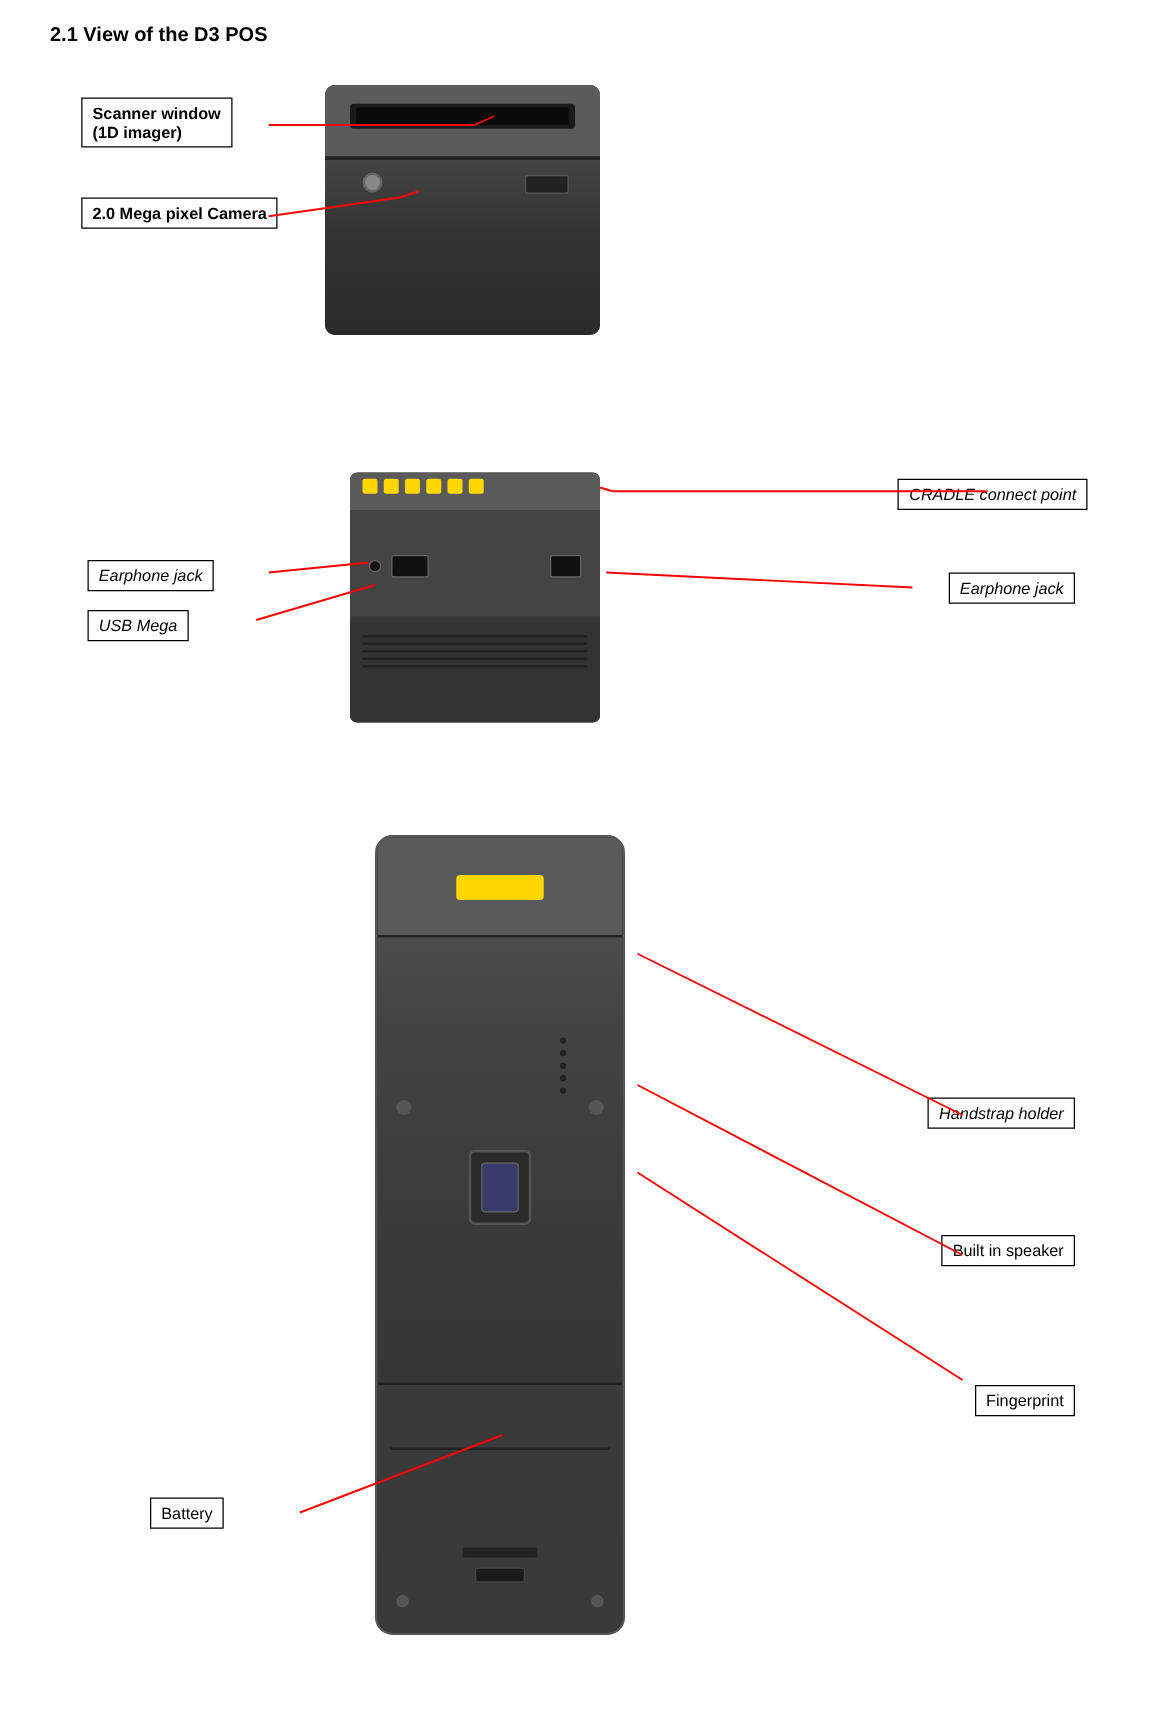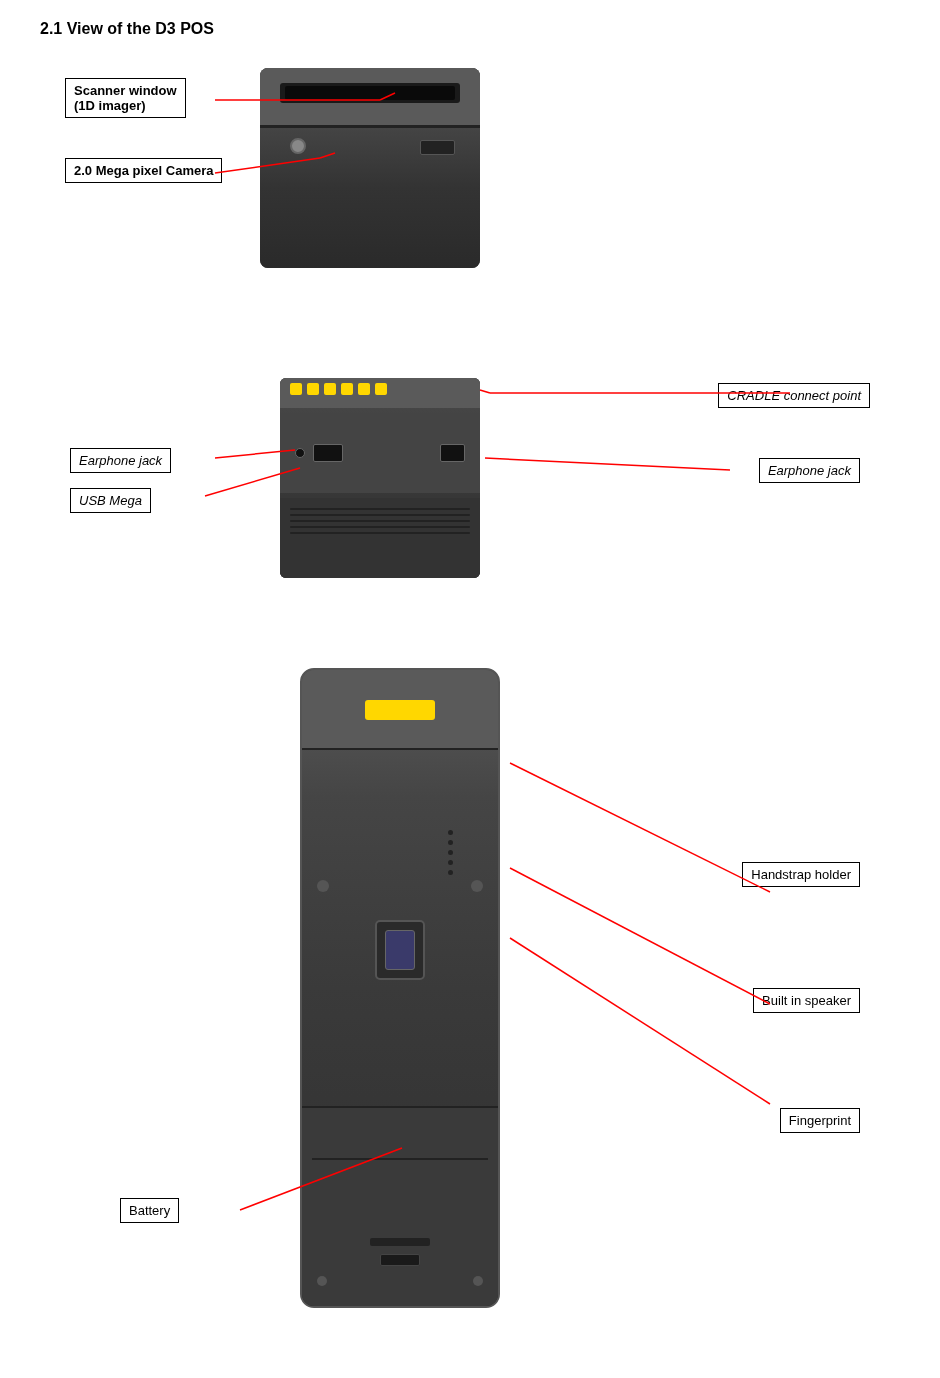--- a/index.html
+++ b/index.html
@@ -453,21 +453,22 @@
       left: 0;
       width: 100%;
       height: 100%;
       pointer-events: none;
     }
 
     
     .label-handstrap {
       position: absolute;
       right: 40px;
-      top: 204px;
+      top: 220px;
+      font-style: italic;
     }
     .label-speaker {
       position: absolute;
       right: 40px;
       top: 330px;
     }
     .label-fingerprint {
       position: absolute;
       right: 40px;
       top: 450px;

